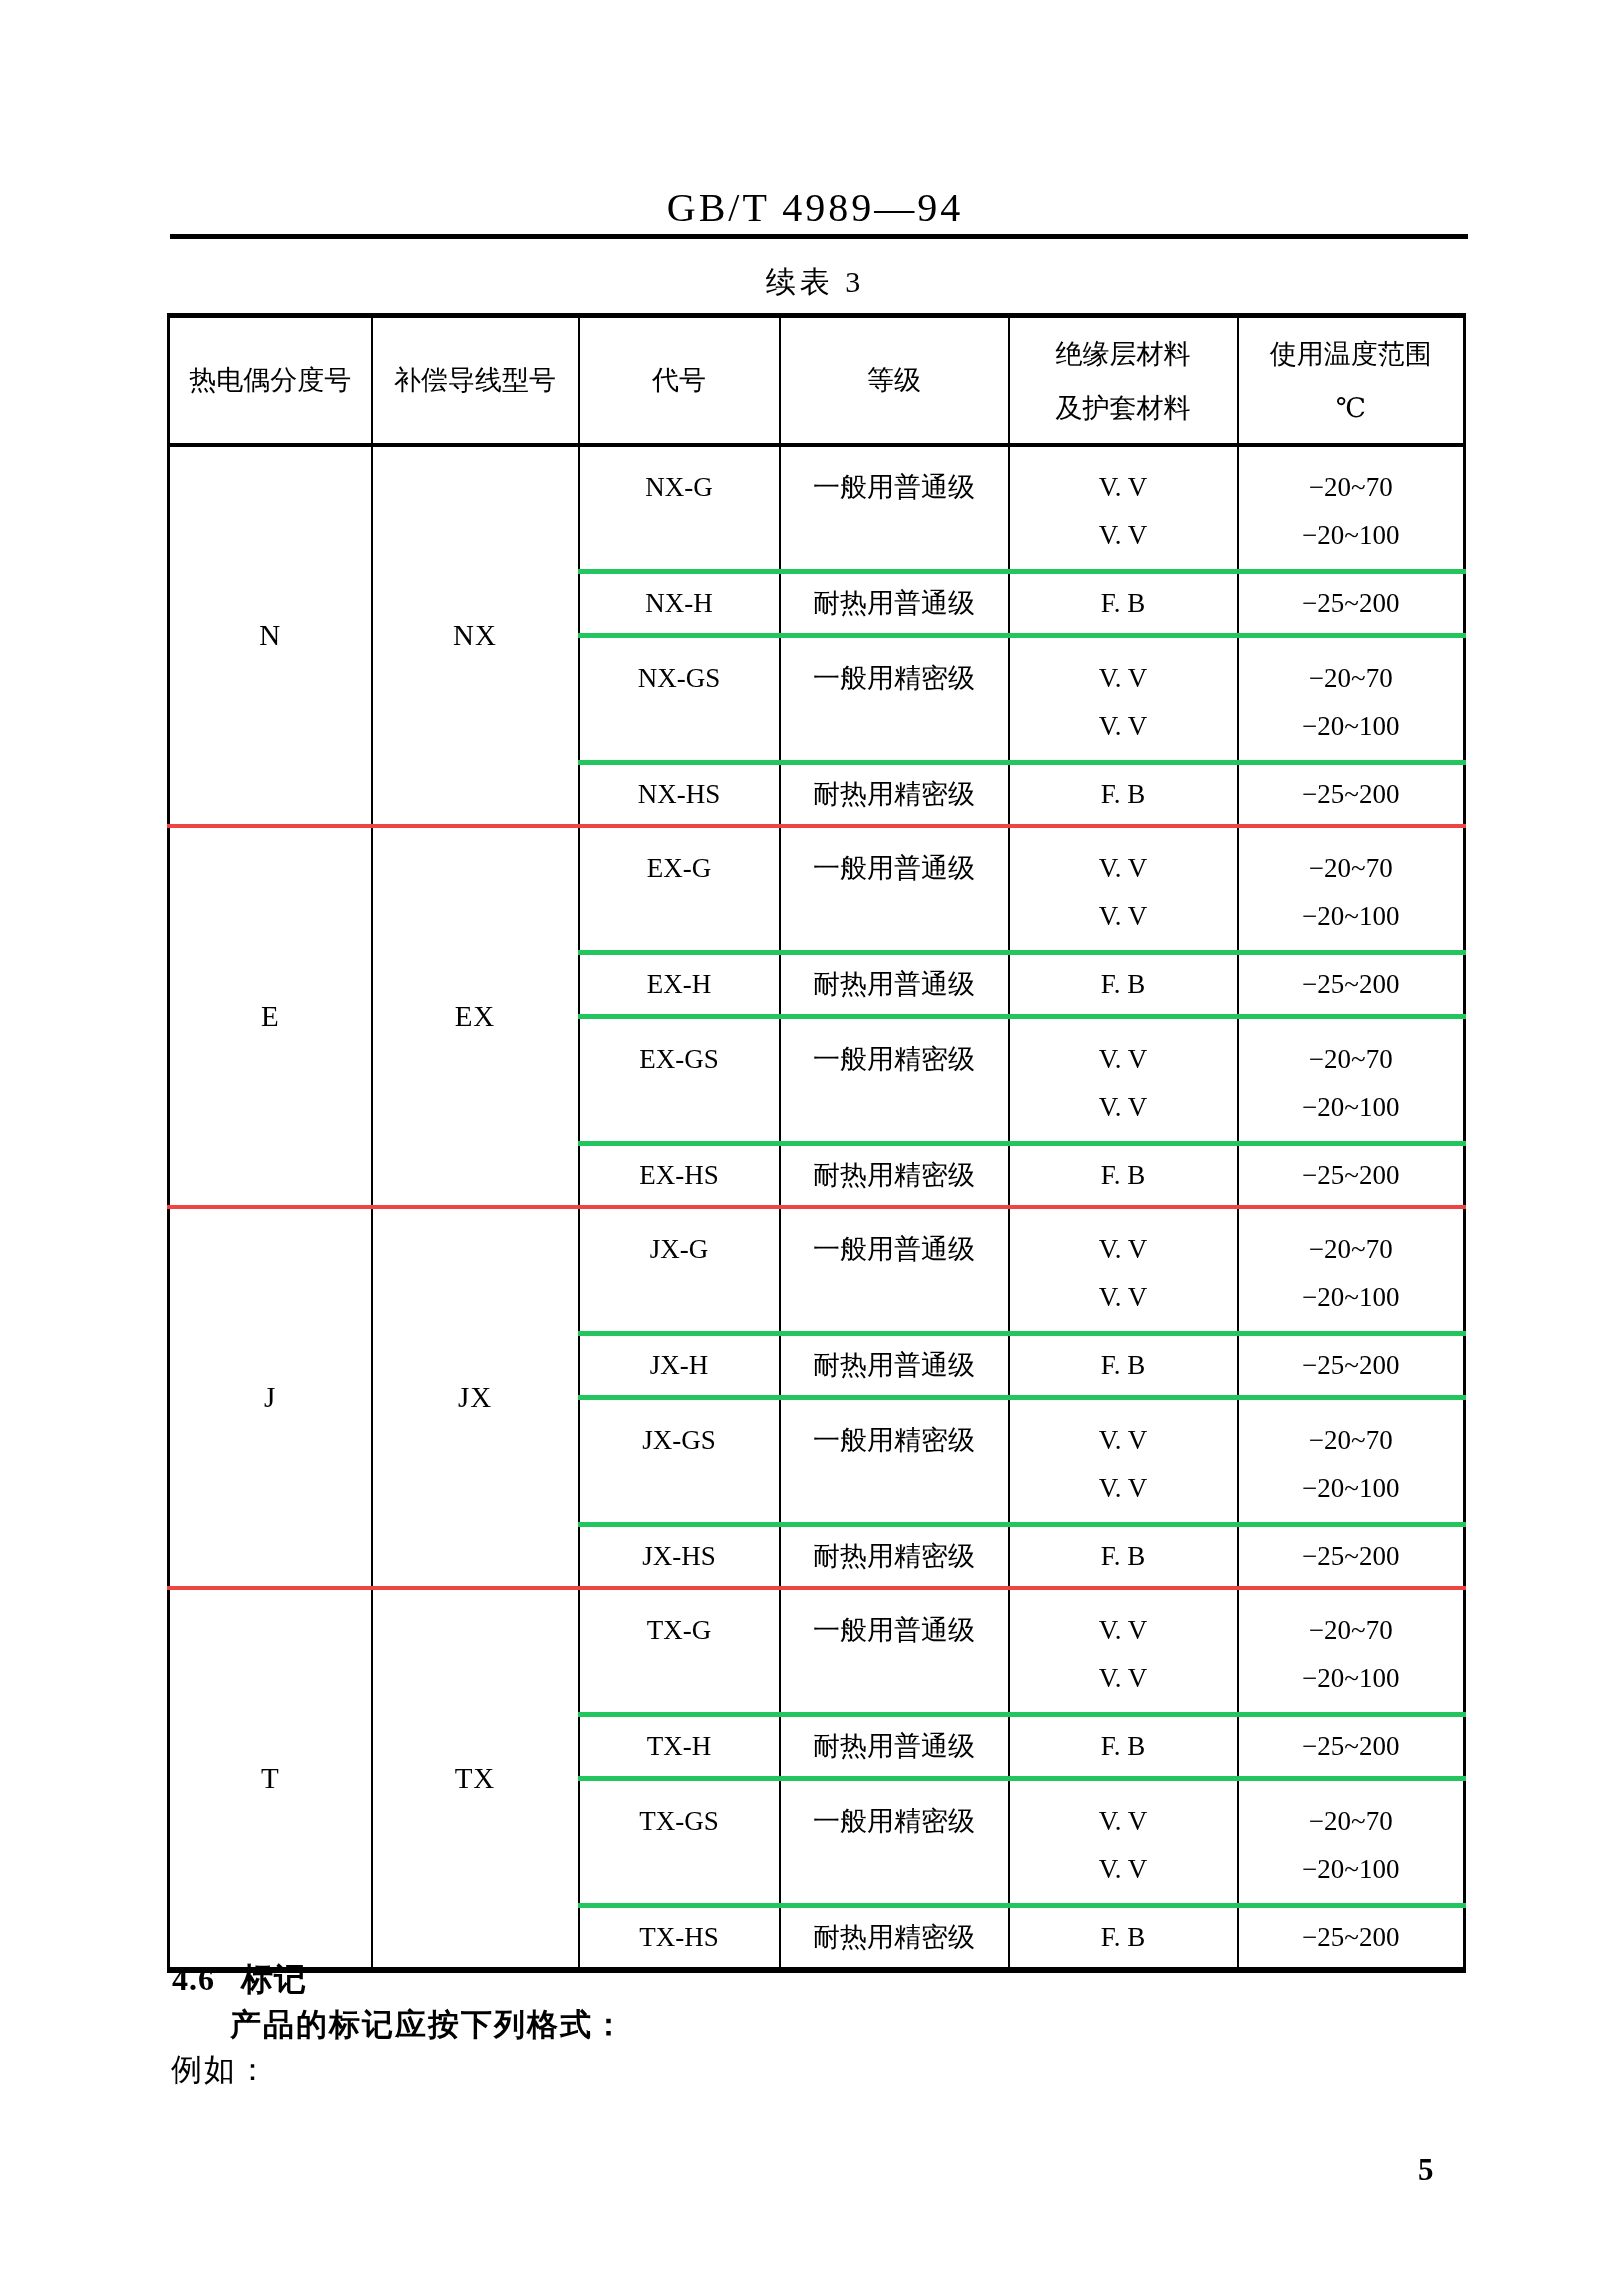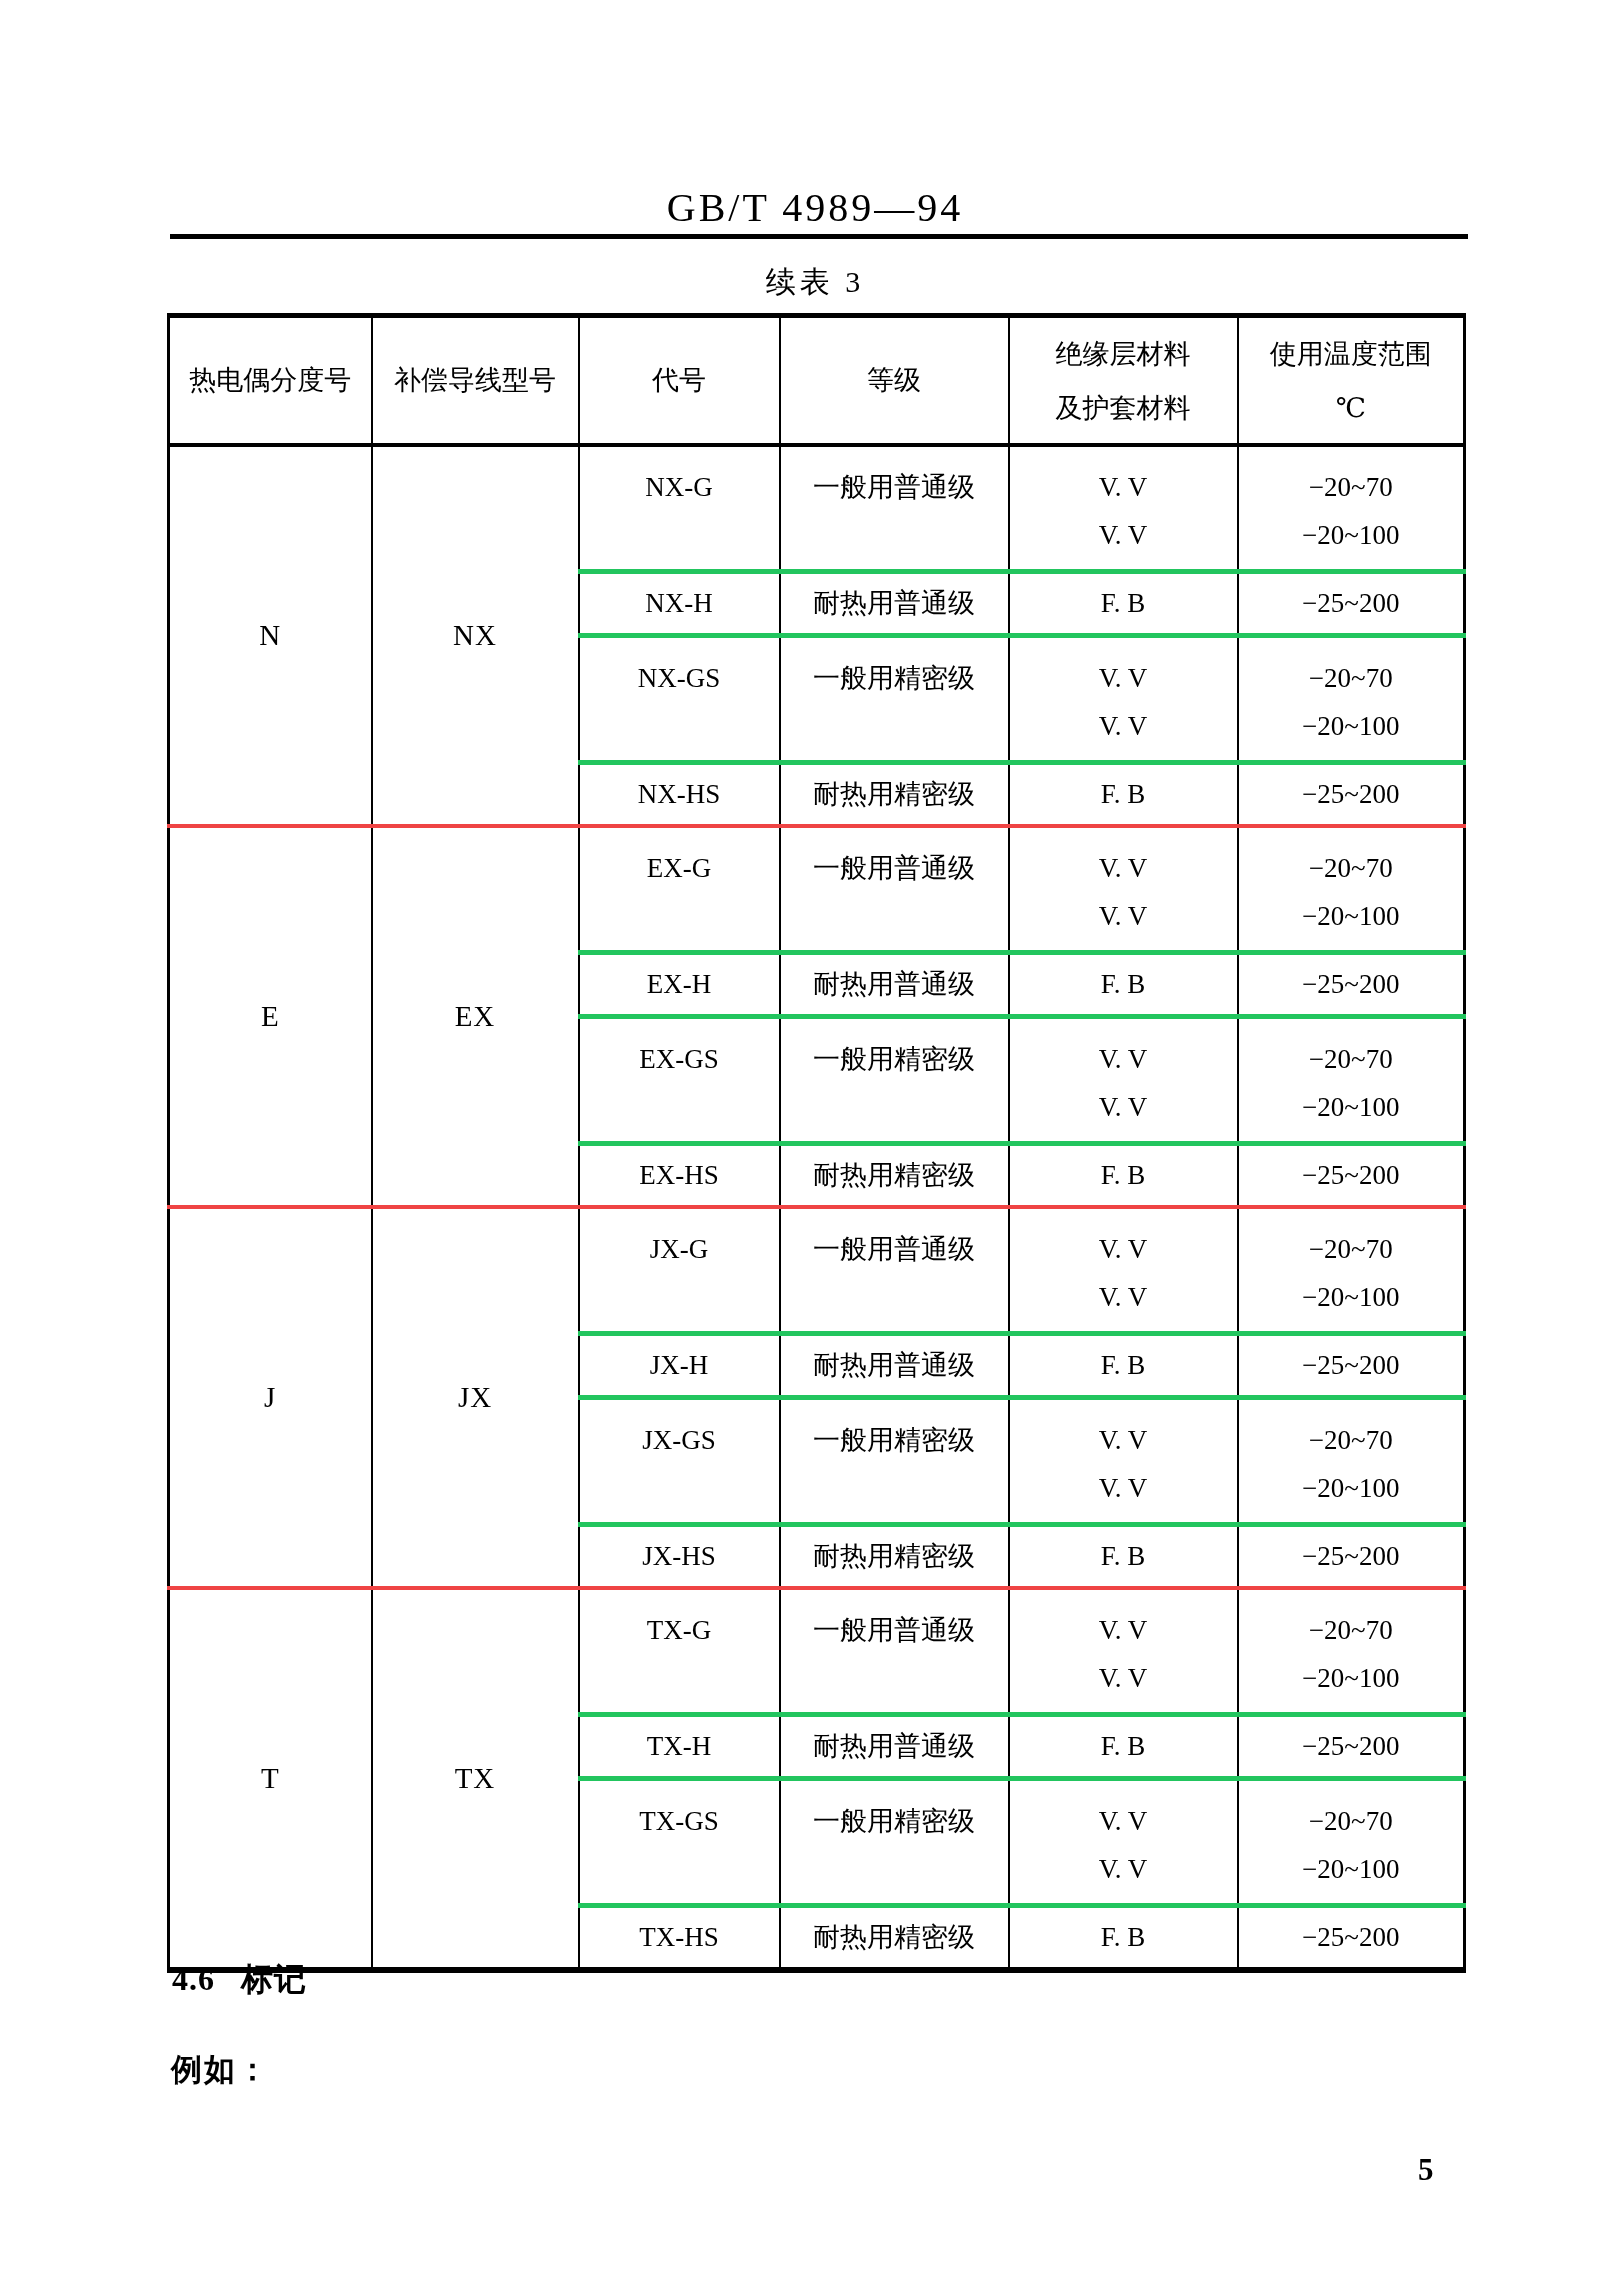--- a/index.html
+++ b/index.html
@@ -50,21 +50,21 @@
     position:absolute;left:172px;top:1958px;
     font-size:32px;font-weight:bold;letter-spacing:1px;
   }
   .sec .gap{display:inline-block;width:26px;}
   .body1{
     position:absolute;left:230px;top:2004px;
     font-size:31px;font-weight:bold;letter-spacing:2px;
   }
   .body2{
     position:absolute;left:171px;top:2049px;
-    font-size:31px;font-weight:bold;letter-spacing:2px;
+    font-size:31px;font-weight:normal;letter-spacing:2px;
   }
   .pagenum{
     position:absolute;left:1418px;top:2152px;font-size:31px;font-weight:bold;
   }
 </style>
 </head>
 <body>
 
 <div class="page">
 
@@ -291,16 +291,17 @@
         <td>耐热用精密级</td>
         <td>F. B</td>
         <td>−25~200</td>
       </tr>
     </tbody>
   </table>
 
   <div class="sec">
     <span>4.6</span><span class="gap"></span><span>标记</span>
   </div>
+  <div class="body1">产品的标记应按下列格式：</div>
   <div class="body2">例如：</div>
   <div class="pagenum">5</div>
 
 </div>
 
 </body></html>

